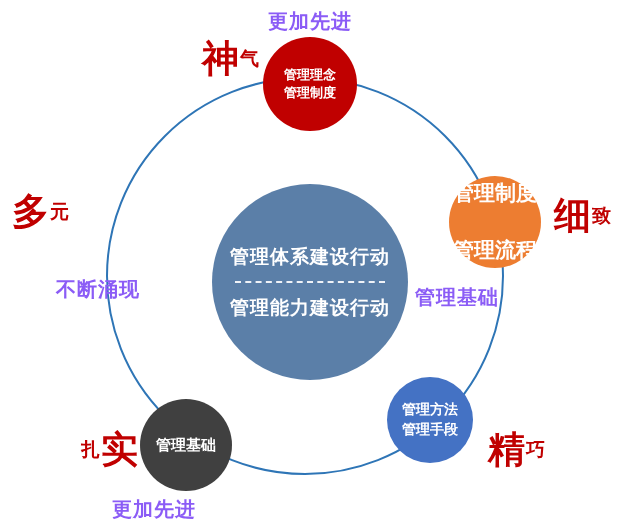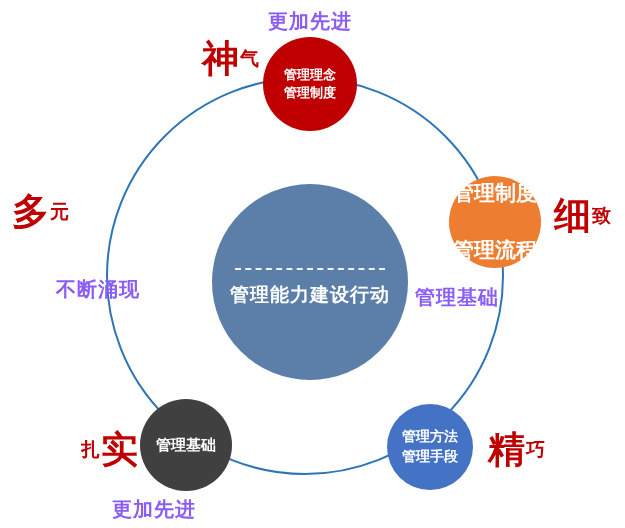--- a/index.html
+++ b/index.html
@@ -36,21 +36,21 @@
   }
   .center-divider {
     width:150px; height:0;
     border-top:2px dashed rgba(255,255,255,0.9);
     margin:11px 0;
   }
   .node-top    { left:263px; top:37px;  width:94px; height:94px; background:#c00000; font-size:13px; }
   .node-right  { left:449px; top:176px; width:92px; height:92px; background:#ed7d31; font-size:21px;gap:27px; }
   .node-left   { left:72px;  top:174px; width:96px; height:96px; background:#ffc000; font-size:15px; }
   .node-bl     { left:140px; top:399px; width:92px; height:92px; background:#404040; font-size:15px; }
-  .node-br     { left:387px; top:404px; width:86px; height:86px; background:#4472c4; font-size:14px; }
+  .node-br     { left:387px; top:377px; width:86px; height:86px; background:#4472c4; font-size:14px; }
   .tagline {
     position:absolute;
     width:140px;
     text-align:center;
     font-size:20px; font-weight:bold;
     color:#8b5cf6;
     letter-spacing:1px;
   }
   .tag-top   { left:240px; top:8px;   }
   .tag-right { left:387px; top:284px; }
@@ -72,20 +72,21 @@
   .kw-br    { left:488px; top:431px; }
 </style>
 </head>
 <body>
 
 <div class="stage">
 
   <div class="ring"></div>
 
   <div class="circle center-circle">
+    <div>管理体系建设行动</div>
     <div class="center-divider"></div>
     <div>管理能力建设行动</div>
   </div>
 
   <div class="circle node-top">
     <div>管理理念</div>
     <div>管理制度</div>
   </div>
   <div class="tagline tag-top">更加先进</div>
   <div class="keyword kw-top">

